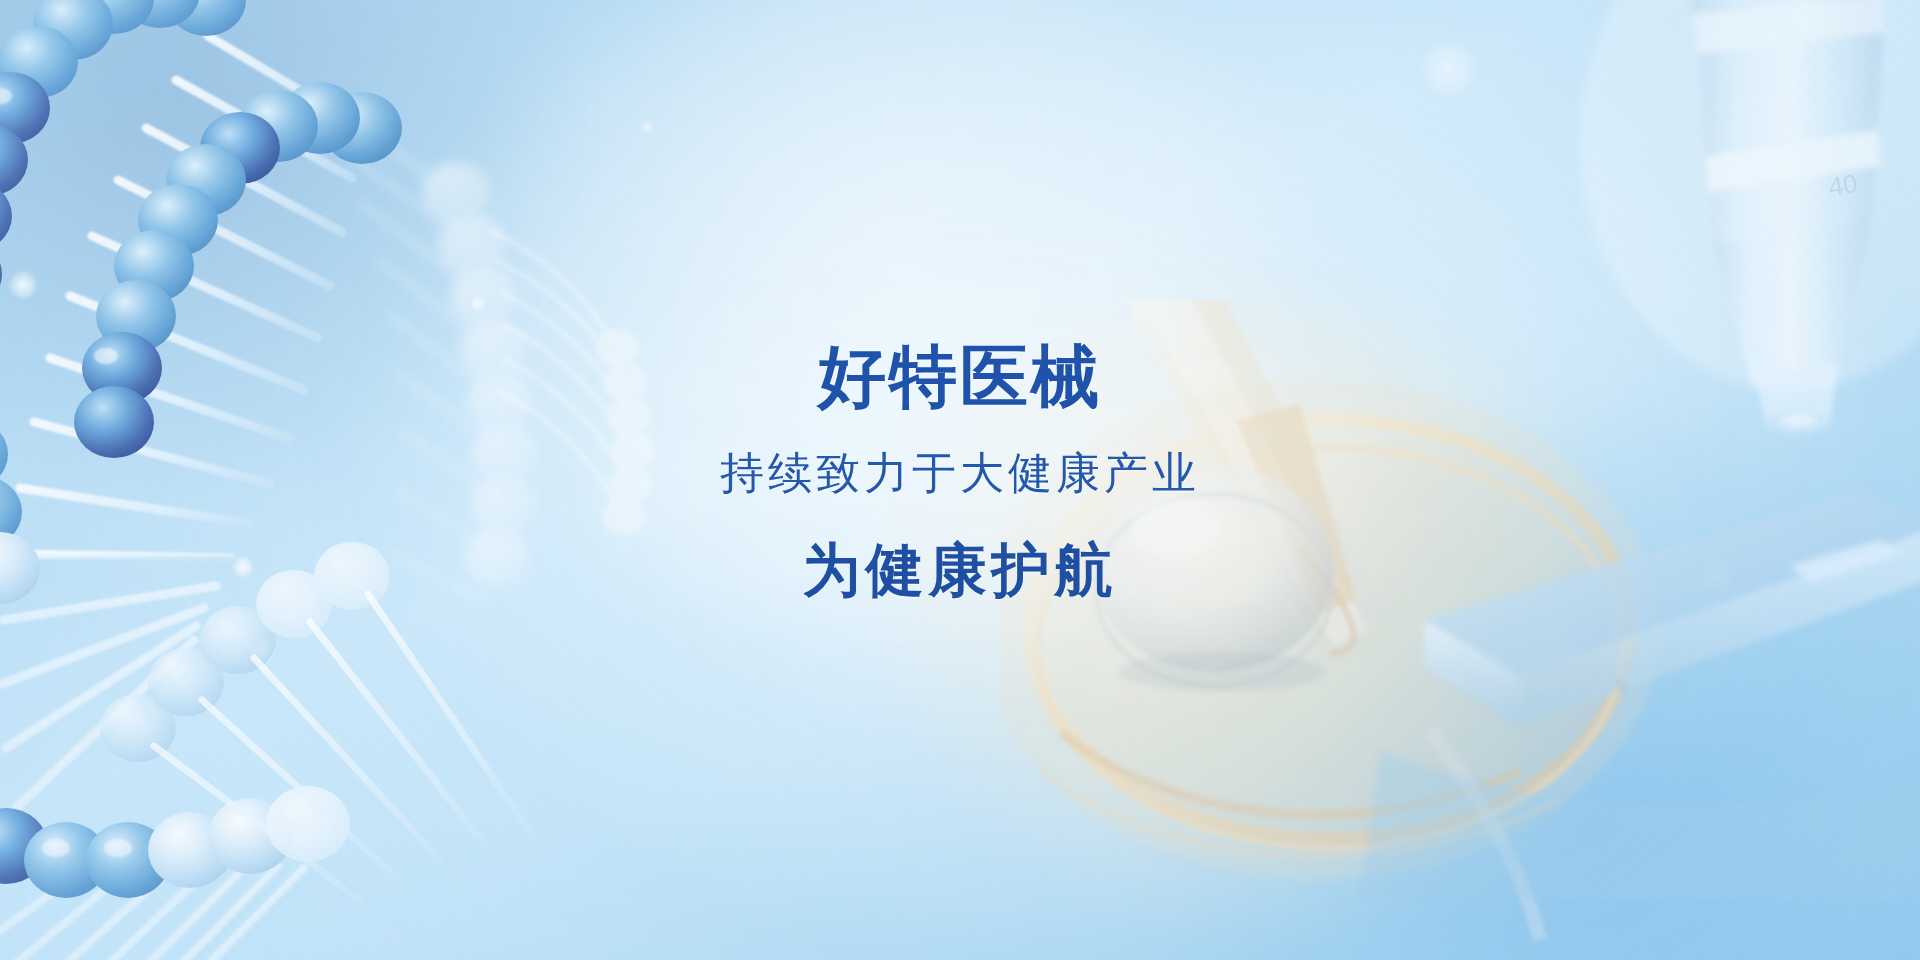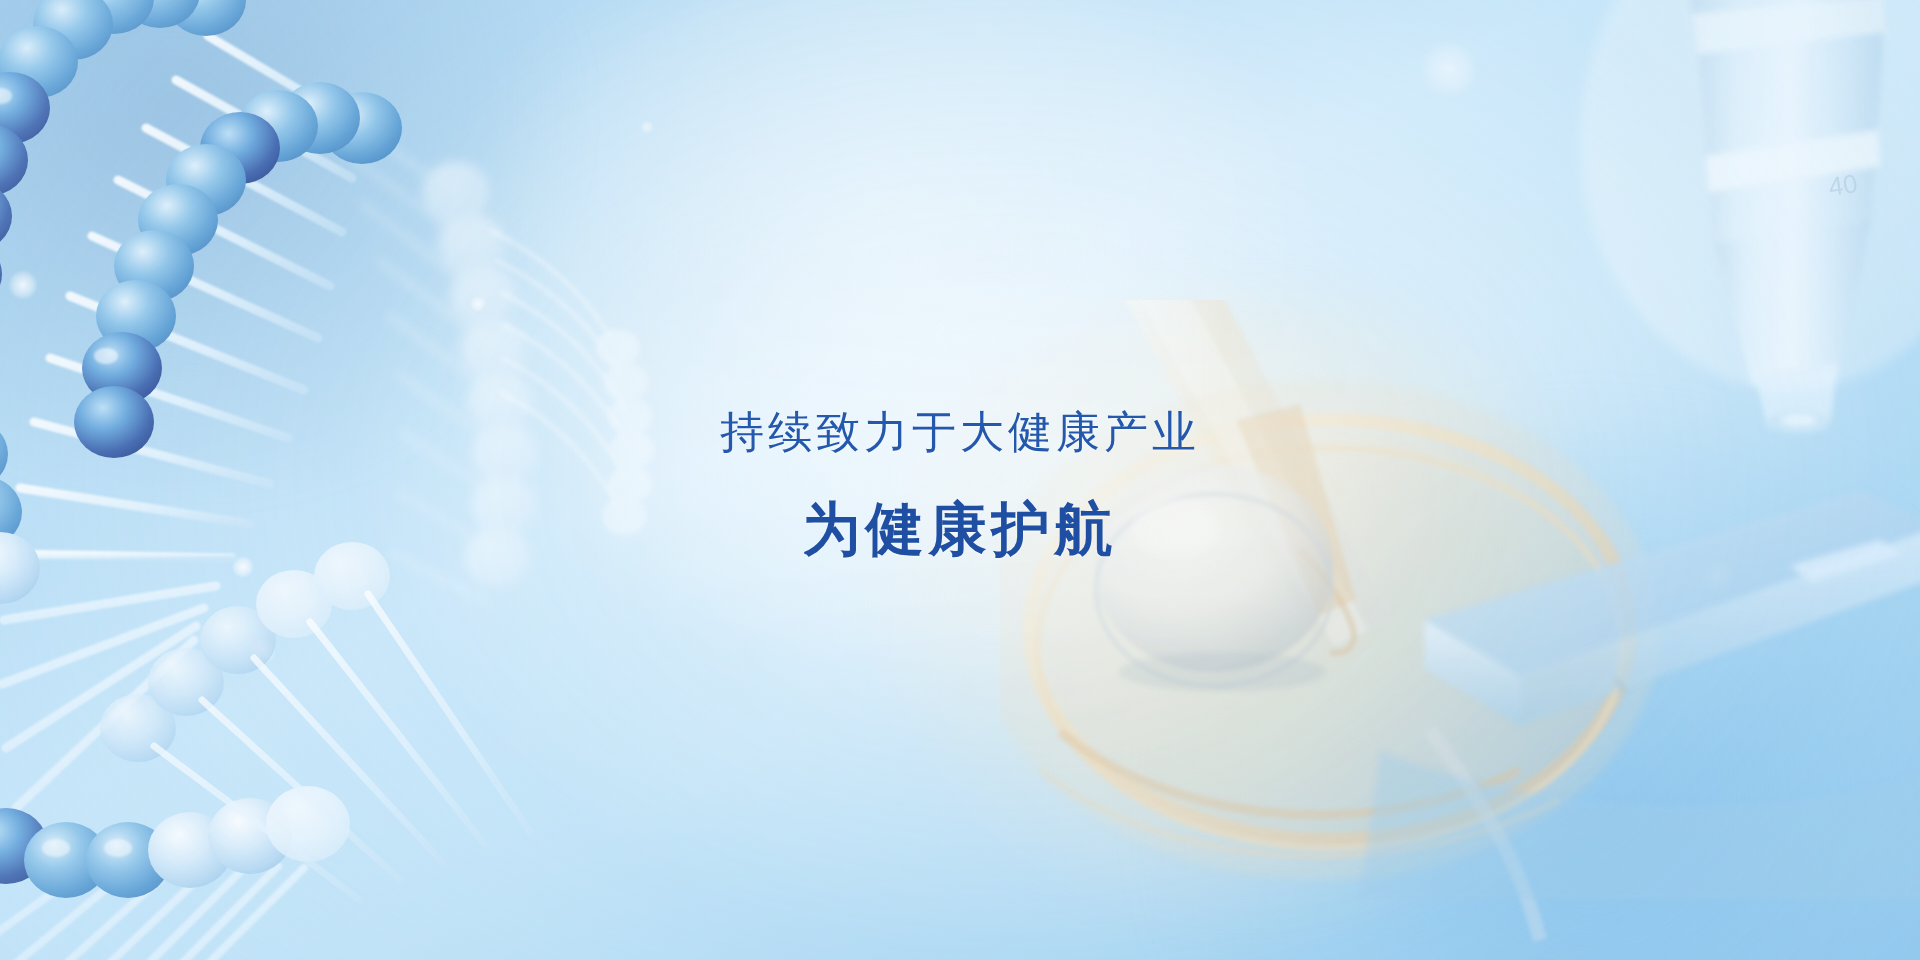--- a/index.html
+++ b/index.html
@@ -68,21 +68,21 @@
   }
   .hero-title{
     font-size:68px;
     font-weight:700;
     letter-spacing:3px;
     line-height:1;
     color:#1f53ab;
     text-shadow:0 1px 2px rgba(255,255,255,0.55);
   }
   .hero-sub{
-    margin-top:68px;
+    margin-top:41px;
     font-size:44px;
     font-weight:400;
     letter-spacing:4px;
     line-height:1;
     color:#2458ad;
     text-shadow:0 1px 2px rgba(255,255,255,0.5);
   }
   .hero-slogan{
     margin-top:46px;
     font-size:58px;
@@ -441,17 +441,18 @@
         <path d="M60 320 C 200 380, 420 400, 620 340 L620 470 L40 470 Z" fill="#9fcdec" opacity=".5"></path>
       </g>
     </svg>
   </div>
 
   <div class="text-glow"></div>
 
   <div class="haze"></div>
 
   <div class="hero-text">
+    <div class="hero-title">好特医械</div>
     <div class="hero-sub">持续致力于大健康产业</div>
     <div class="hero-slogan">为健康护航</div>
   </div>
 
 </div>
 
 </body></html>

